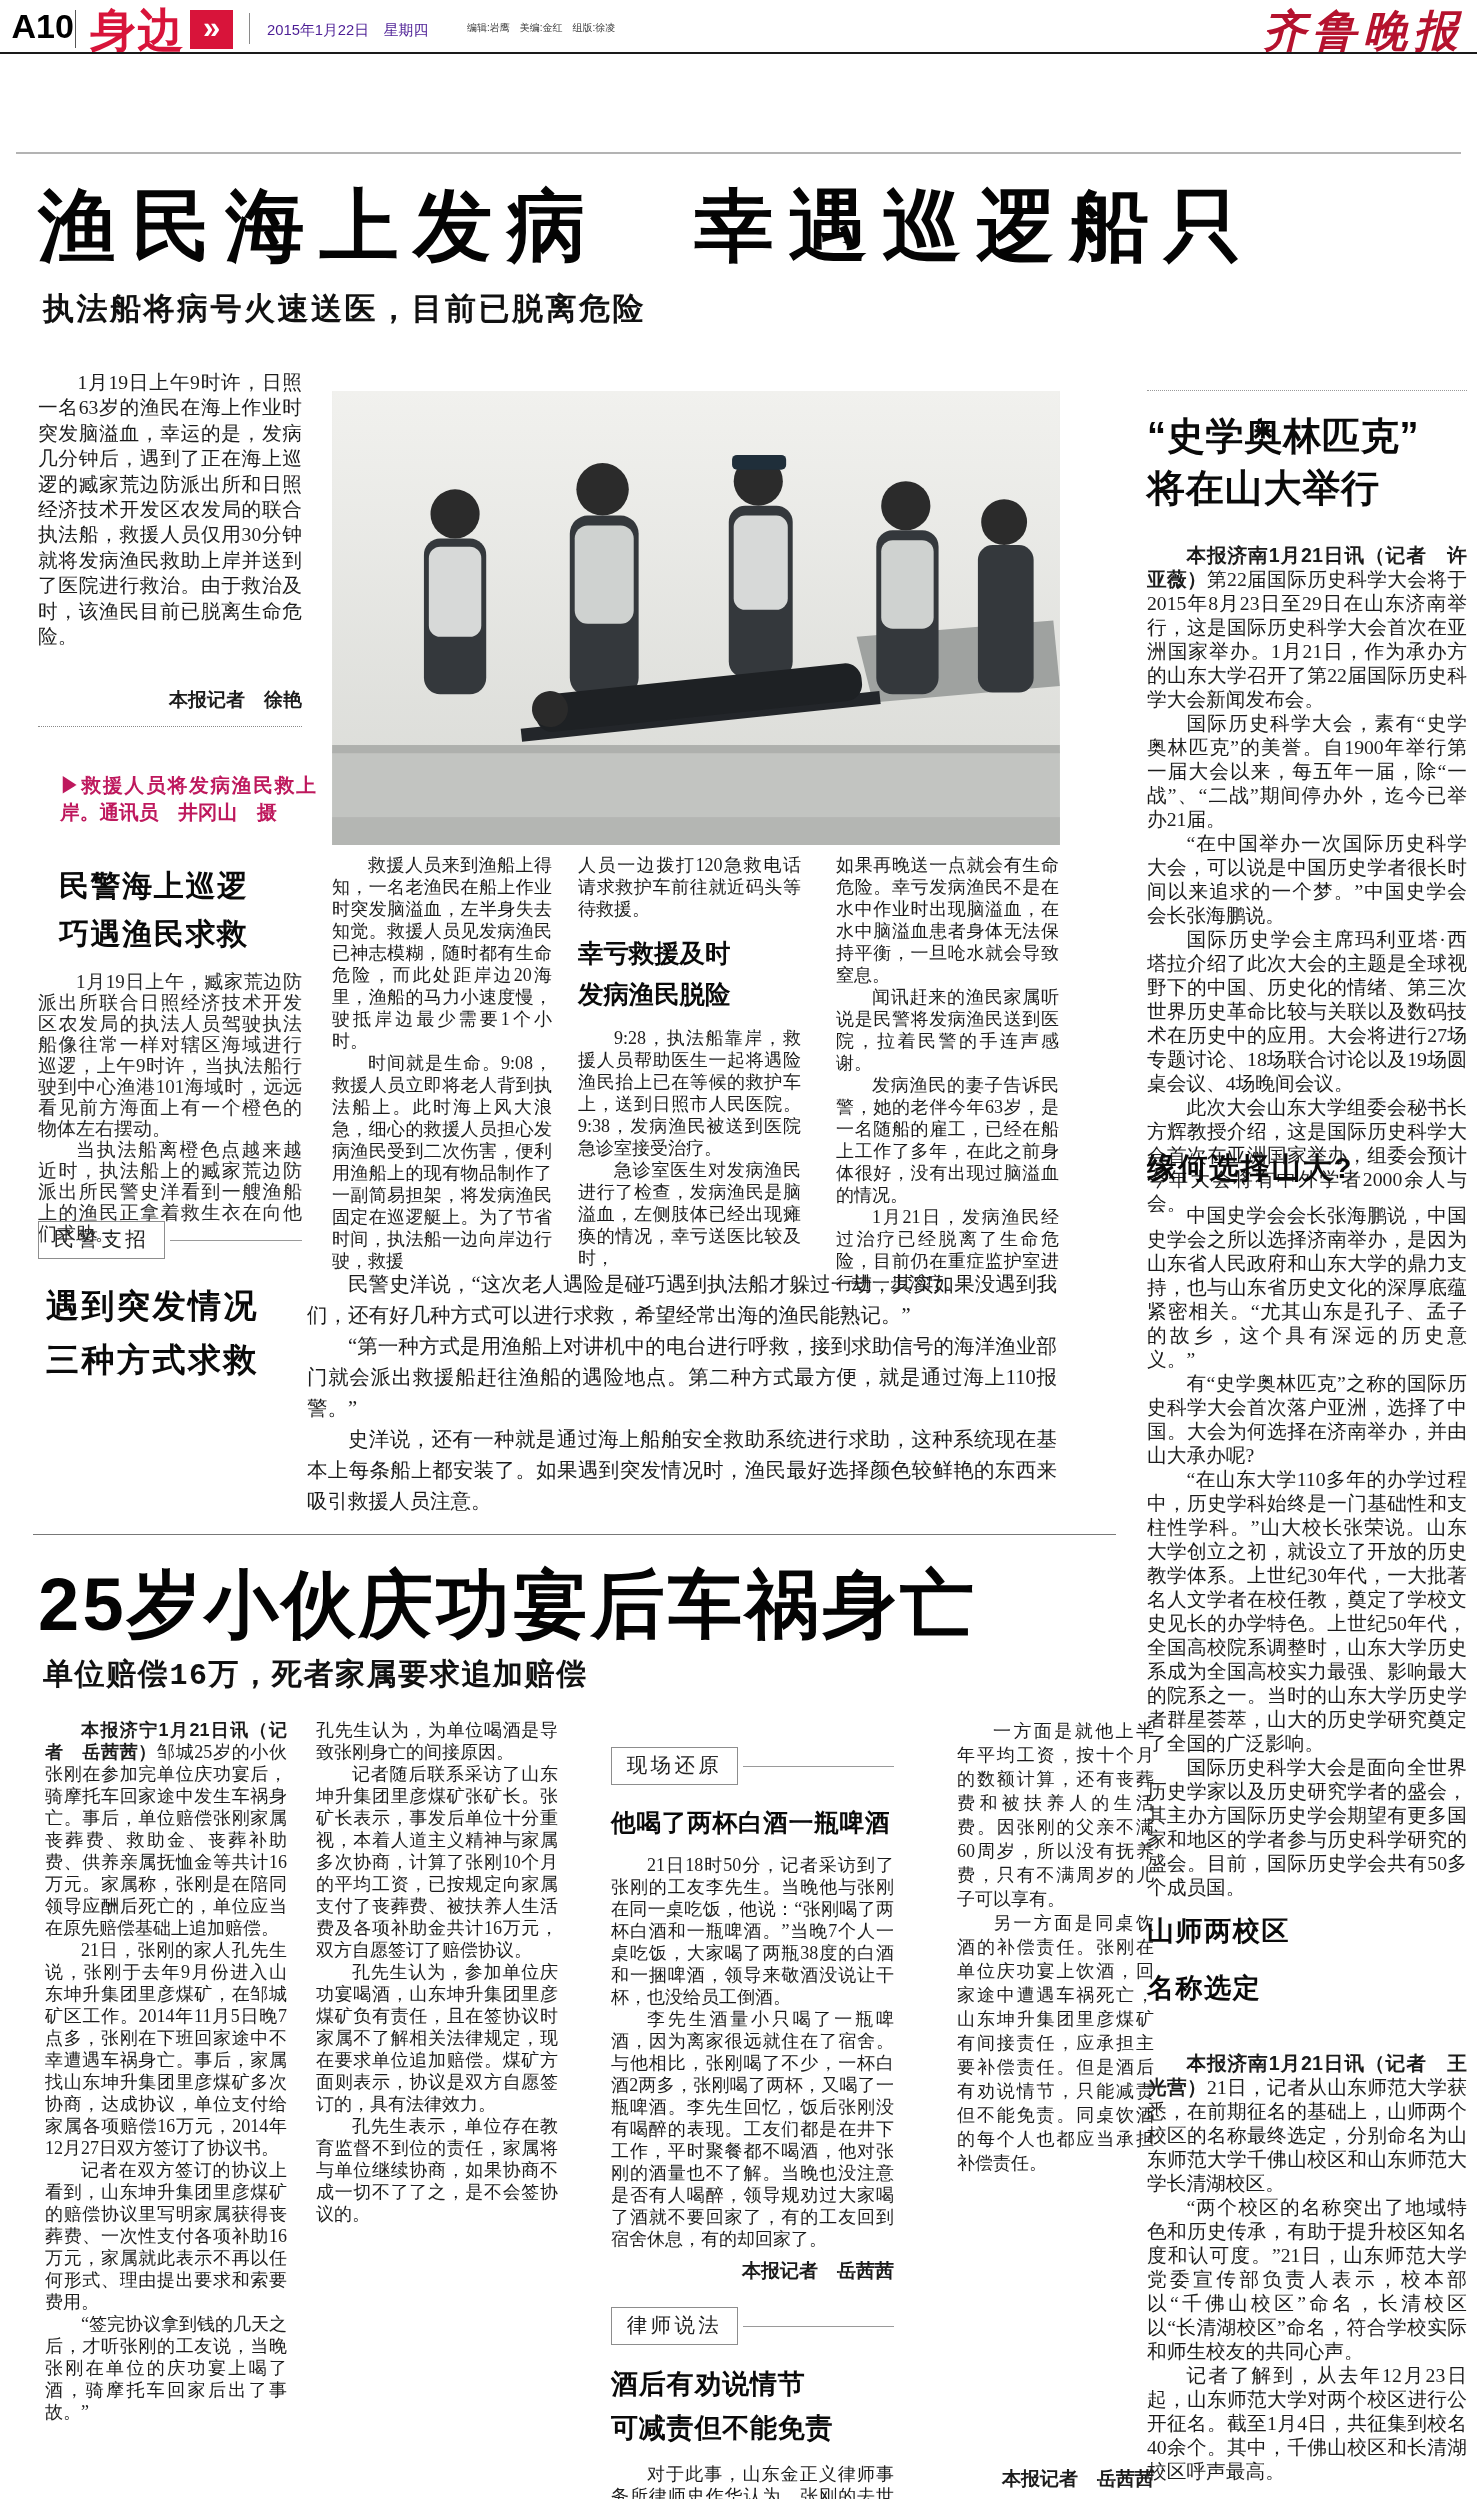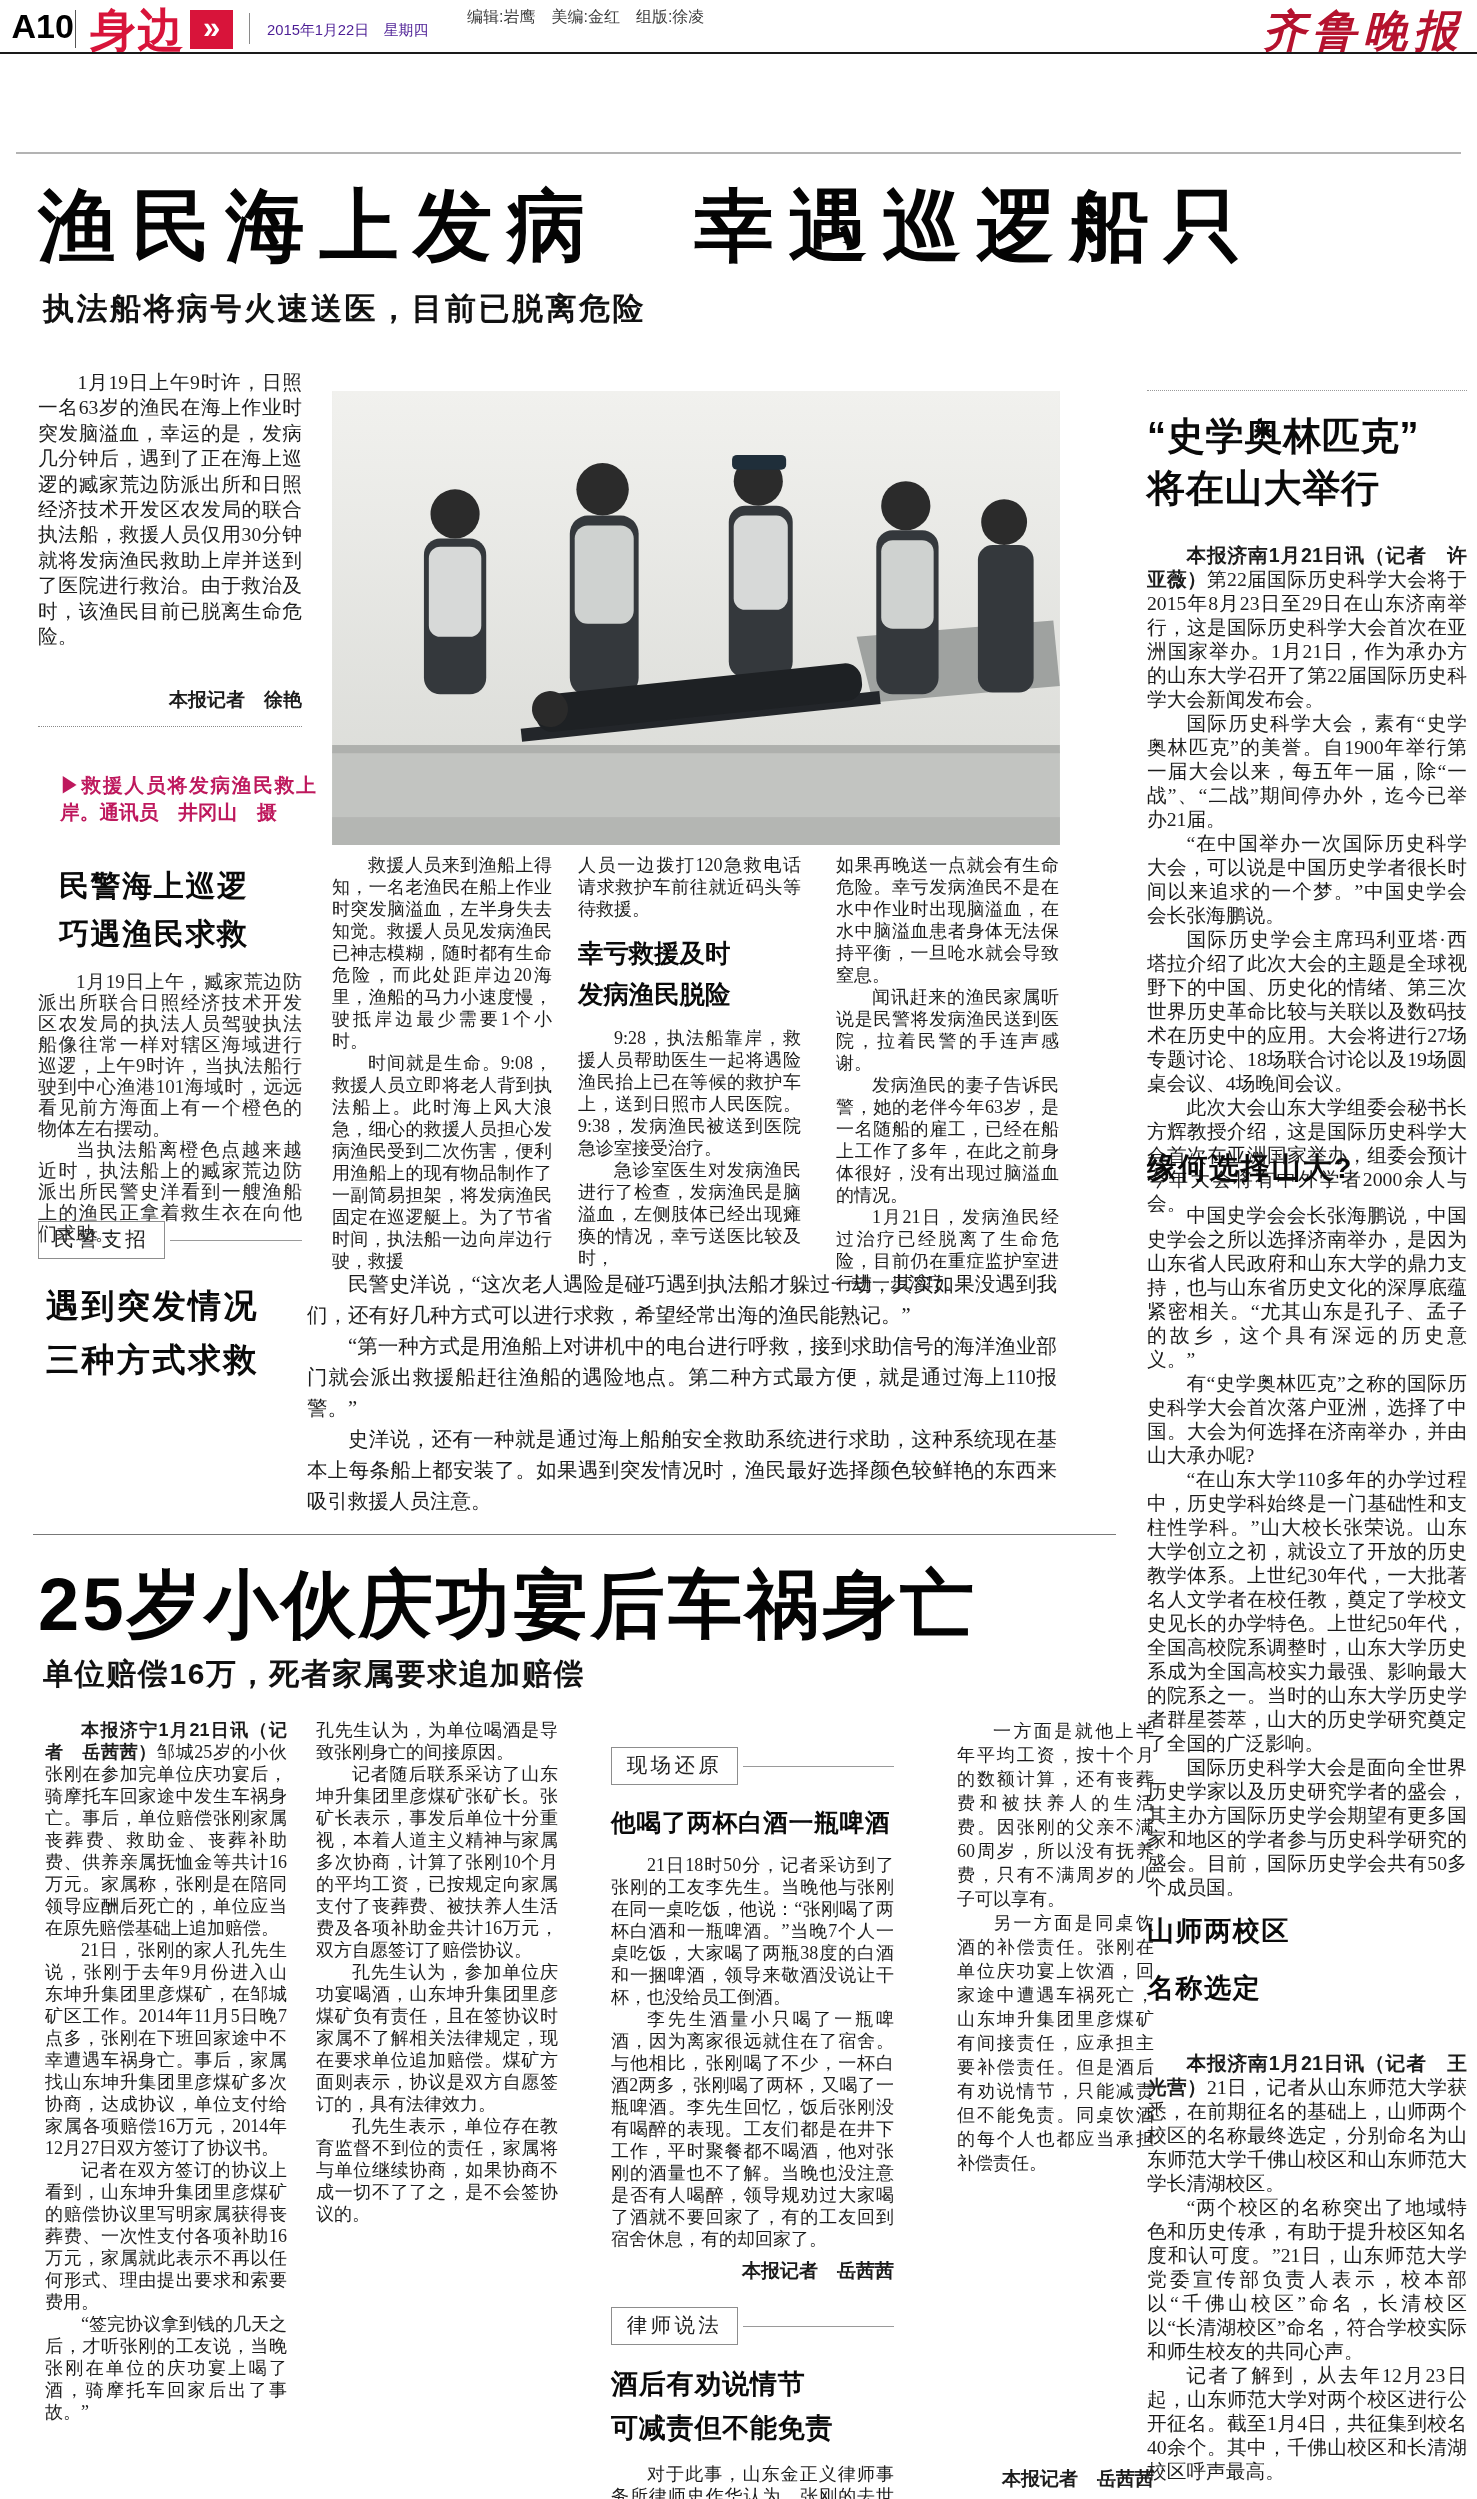--- a/index.html
+++ b/index.html
@@ -12,36 +12,36 @@
   .hline{position:absolute;background:#1a1a1a;}
   .grayline{position:absolute;background:#b3b3b3;}
   .dotline{position:absolute;border-top:1.6px dotted #8a8a8a;height:0;}
   .vline{position:absolute;width:0.8px;background:#8a8a8a;}
   .byline{text-align:right;font-weight:bold;font-size:19px;}
   .tagwrap{display:flex;align-items:center;}
   .tagbox{border:0.8px solid #8d8d8d;padding:3.3px 14.8px 4.9px 14.8px;font-size:20.5px;letter-spacing:3.3px;
           font-family:"Liberation Sans","DejaVu Sans",sans-serif;color:#222;white-space:nowrap;}
   .tagrule{flex:1;border-top:0.8px solid #9a9a9a;height:0;margin-left:4.9px;}
   .bighead{font-family:"Liberation Sans","DejaVu Sans",sans-serif;font-weight:900;color:#040404;white-space:nowrap;}
-  .subhead{font-family:Liberation Sans, sans-serif;font-weight:700;color:#111;white-space:nowrap;}
+  .subhead{font-family:Liberation Mono, monospace;font-weight:700;color:#111;white-space:nowrap;}
   .colsub{font-family:"Liberation Sans","DejaVu Sans",sans-serif;font-weight:800;color:#0a0a0a;}
 </style>
 </head>
 <body>
 
 <div id="page">
 
   <div class="abs sans" style="left:11.5px;top:6.6px;font-size:34px;font-weight:bold;color:#000;">A10</div>
   <div class="vline" style="left:75px;top:9.8px;height:38px;background:#555;"></div>
   <div class="abs sans" style="left:90px;top:0px;font-size:46px;font-weight:900;color:#d8143a;letter-spacing:1.6px;">身边</div>
   <div class="abs sans" style="left:190px;top:9.8px;width:43px;height:39px;background:#d8143a;color:#fff;
        font-size:31px;font-weight:bold;text-align:center;line-height:36px;">»</div>
   <div class="vline" style="left:249px;top:13px;height:31px;"></div>
   <span class="abs sans" style="left:267px;top:21px;font-size:14.8px;color:#4c1d95;">2015年1月22日　星期四</span>
-  <span class="abs sans" style="left:467px;top:7px;font-size:16px;color:#3c3c3c;">编辑:岩鹰　美编:金红　组版:徐凌</span>
+  <span class="abs sans" style="left:467px;top:21px;font-size:10px;color:#3c3c3c;">编辑:岩鹰　美编:金红　组版:徐凌</span>
   <div class="abs" style="left:1262px;top:1.6px;font-size:44px;font-weight:bold;font-style:italic;color:#b5122e;letter-spacing:6.6px;">齐鲁晚报</div>
   <div class="hline" style="left:0;top:52px;width:1478px;height:1.6px;"></div>
   <div class="grayline" style="left:16.4px;top:152px;width:1445px;height:1.6px;"></div>
 
   <div class="abs bighead" style="left:38px;top:174px;font-size:79px;letter-spacing:14.8px;">渔民海上发病　幸遇巡逻船只</div>
   <div class="abs subhead" style="left:43px;top:288px;font-size:31px;letter-spacing:2.5px;">执法船将病号火速送医，目前已脱离危险</div>
 
   <div class="abs col jus" style="left:38px;top:370px;width:264px;font-size:19.7px;line-height:25.4px;">
     <p>1月19日上午9时许，日照一名63岁的渔民在海上作业时突发脑溢血，幸运的是，发病几分钟后，遇到了正在海上巡逻的臧家荒边防派出所和日照经济技术开发区农发局的联合执法船，救援人员仅用30分钟就将发病渔民救助上岸并送到了医院进行救治。由于救治及时，该渔民目前已脱离生命危险。</p>
   </div>

